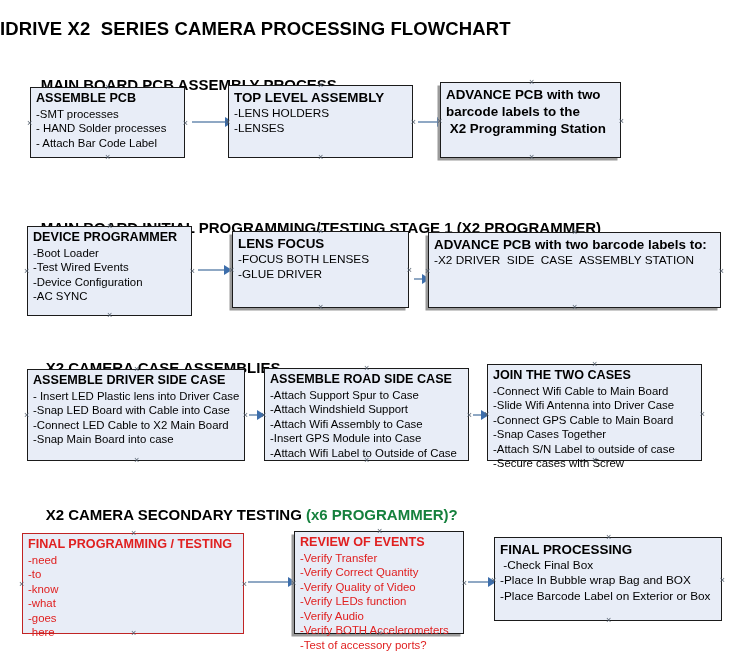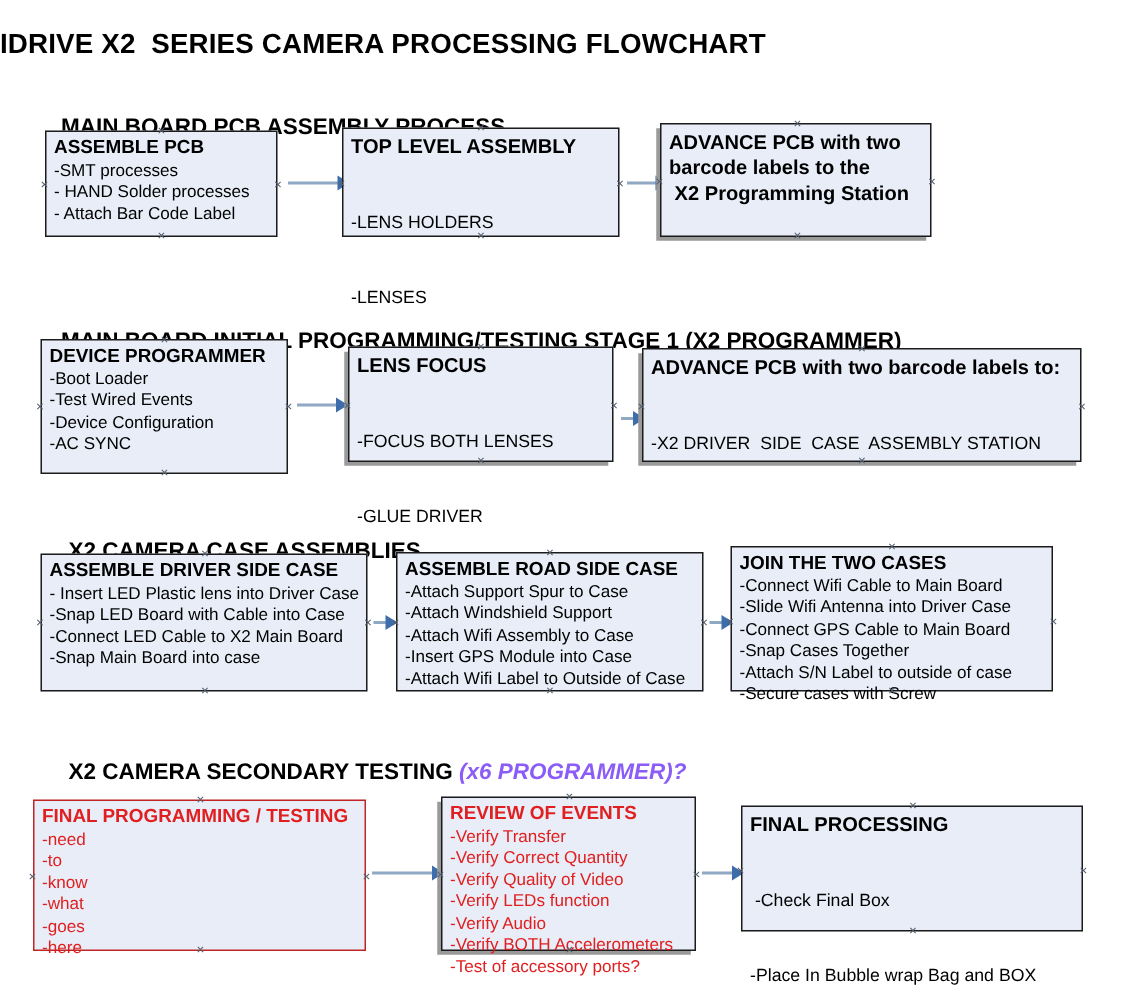--- a/index.html
+++ b/index.html
@@ -36,22 +36,21 @@
   }
 
   
   .section-header {
     position: absolute;
     font-size: 15px;
     font-weight: bold;
     white-space: pre;
   }
   .section-header .hdr-accent {
-    color: #8b5cf6;
-    font-style: italic;
+    color: #15803d;
   }
 
   
   .flow-box {
     position: absolute;
     box-sizing: border-box;
     background: #e8edf7;
     border: 1.2px solid #1b1b1b;
     overflow: visible;
   }
@@ -77,21 +76,21 @@
   .box-line {
     font-size: 11.4px;
     line-height: 14.6px;
     white-space: pre;
     color: #000000;
   }
   .red .box-title { color: #e02020; }
   .red .box-line  { color: #e02020; }
 
   .box-title.tight { line-height: 16.5px; }
-  .box-line.wide   { font-size: 11.8px; line-height: 15.4px; margin-top: 35px; }
+  .box-line.wide   { font-size: 11.8px; line-height: 15.4px; }
   .box-title.big   { font-size: 13.4px; line-height: 17px; }
 
   
   .connector {
     position: absolute;
     height: 2px;
     background: #8fa8c4;
   }
   .arrowhead {
     position: absolute;

